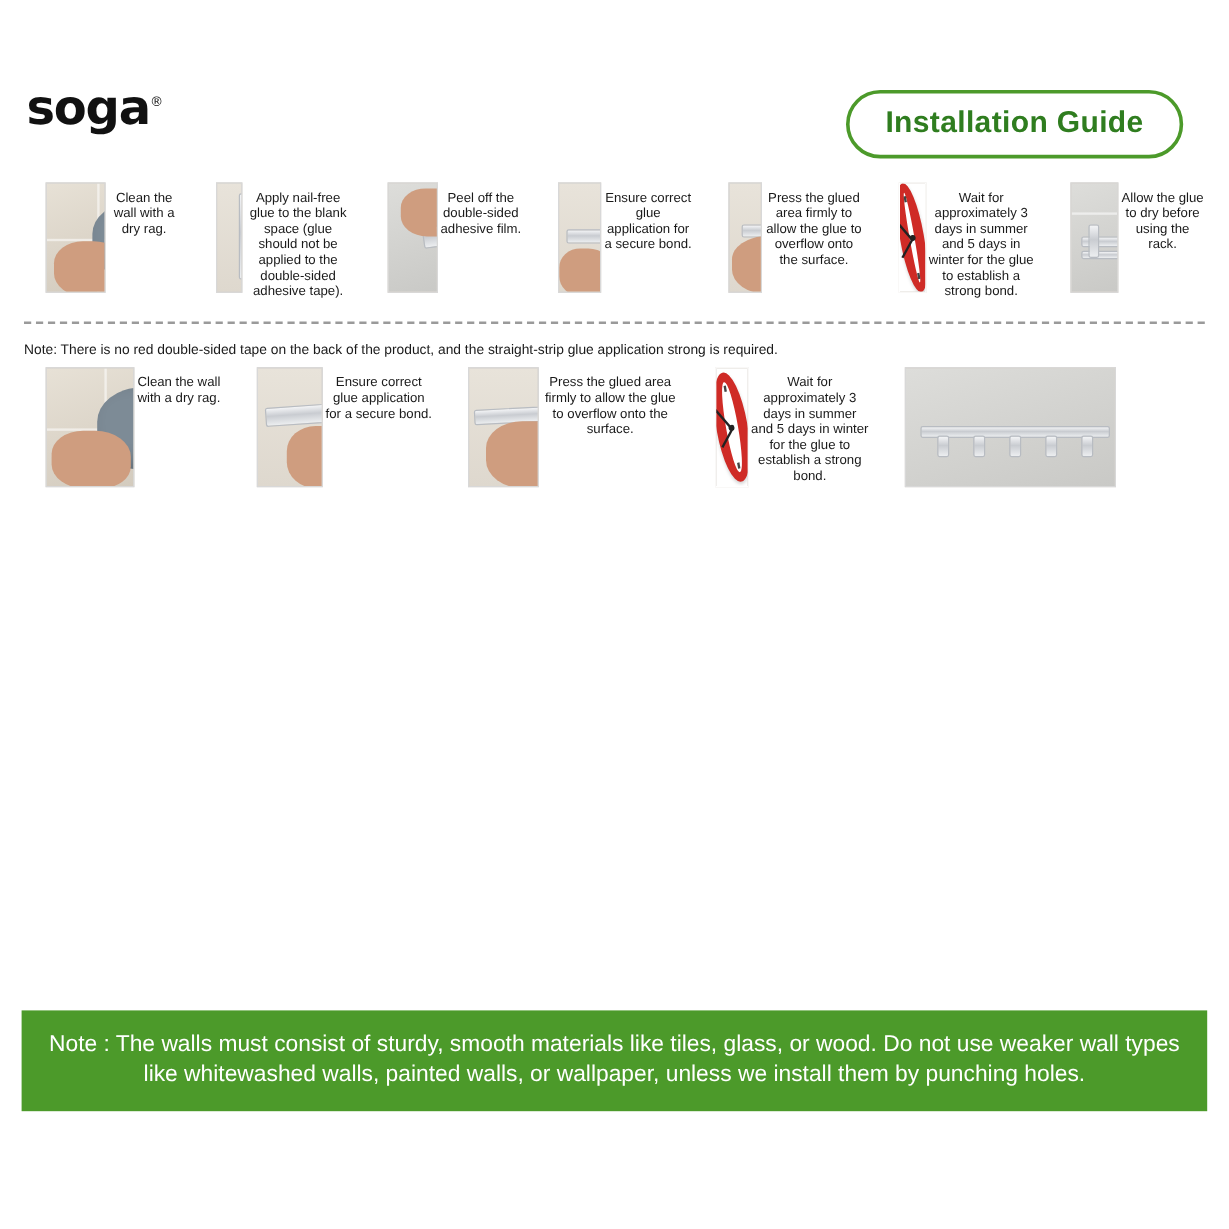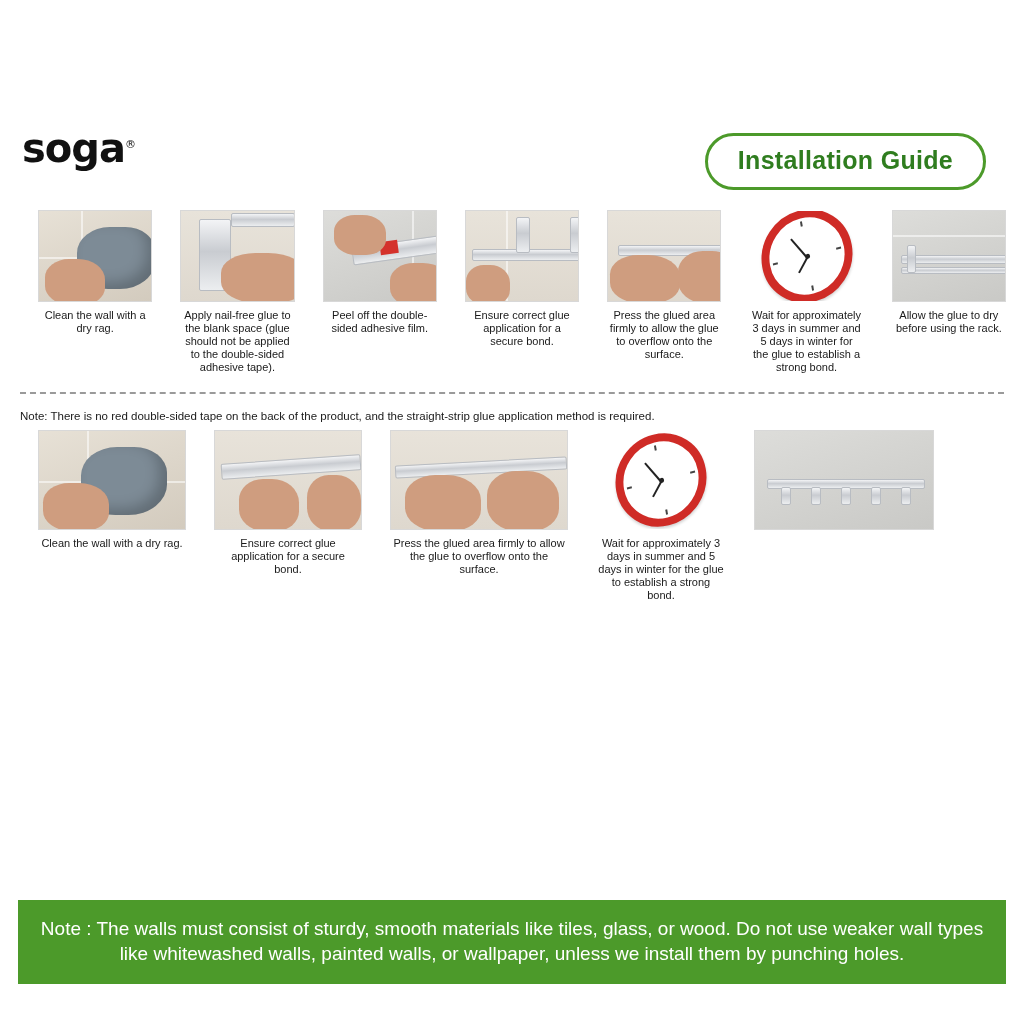--- a/index.html
+++ b/index.html
@@ -20,21 +20,21 @@
     width: 1024px;
     height: 1024px;
     box-sizing: border-box;
     padding: 0 18px;
   }
 
   
   .header {
     position: relative;
     height: 92px;
-    margin-top: 118px;
+    margin-top: 60px;
   }
   .logo {
     position: absolute;
     left: 4px;
     top: 10px;
     font-family: "DejaVu Sans", sans-serif;
     font-size: 40px;
     font-weight: bold;
     letter-spacing: -1px;
     color: #111;
@@ -82,21 +82,21 @@
   }
 
   
   .steps {
     display: flex;
     align-items: flex-start;
     gap: 8px;
   }
   .step {
     display: flex;
-    flex-direction: column;
+    flex-direction: row;
     padding-left: 20px;
   }
   .thumb {
     width: 100%;
     height: 92px;
     border: 1px solid #d8d8d8;
     box-sizing: border-box;
     overflow: hidden;
     position: relative;
     background: #d9d4cd;
@@ -319,21 +319,21 @@
         </div>
         <div class="caption">Allow the glue to dry before using the rack.</div>
       </div>
 
     </div>
   </div>
 
   <hr class="dashed">
 
   <div class="section">
-    <div class="note-line">Note: There is no red double-sided tape on the back of the product, and the straight-strip glue application method is required.</div>
+    <div class="note-line">Note: There is no red double-sided tape on the back of the product, and the straight-strip glue application strong is required.</div>
 
     <div class="steps">
 
       <div class="step" style="width:148px">
         <div class="thumb tall">
           <div class="tile-bg warm"></div>
           <div class="grout v" style="left:48px"></div>
           <div class="grout h" style="top:50px"></div>
           <div class="rag" style="left:42px; top:16px; width:86px; height:68px;"></div>
           <div class="hand" style="left:4px; top:52px; width:66px; height:48px;"></div>

